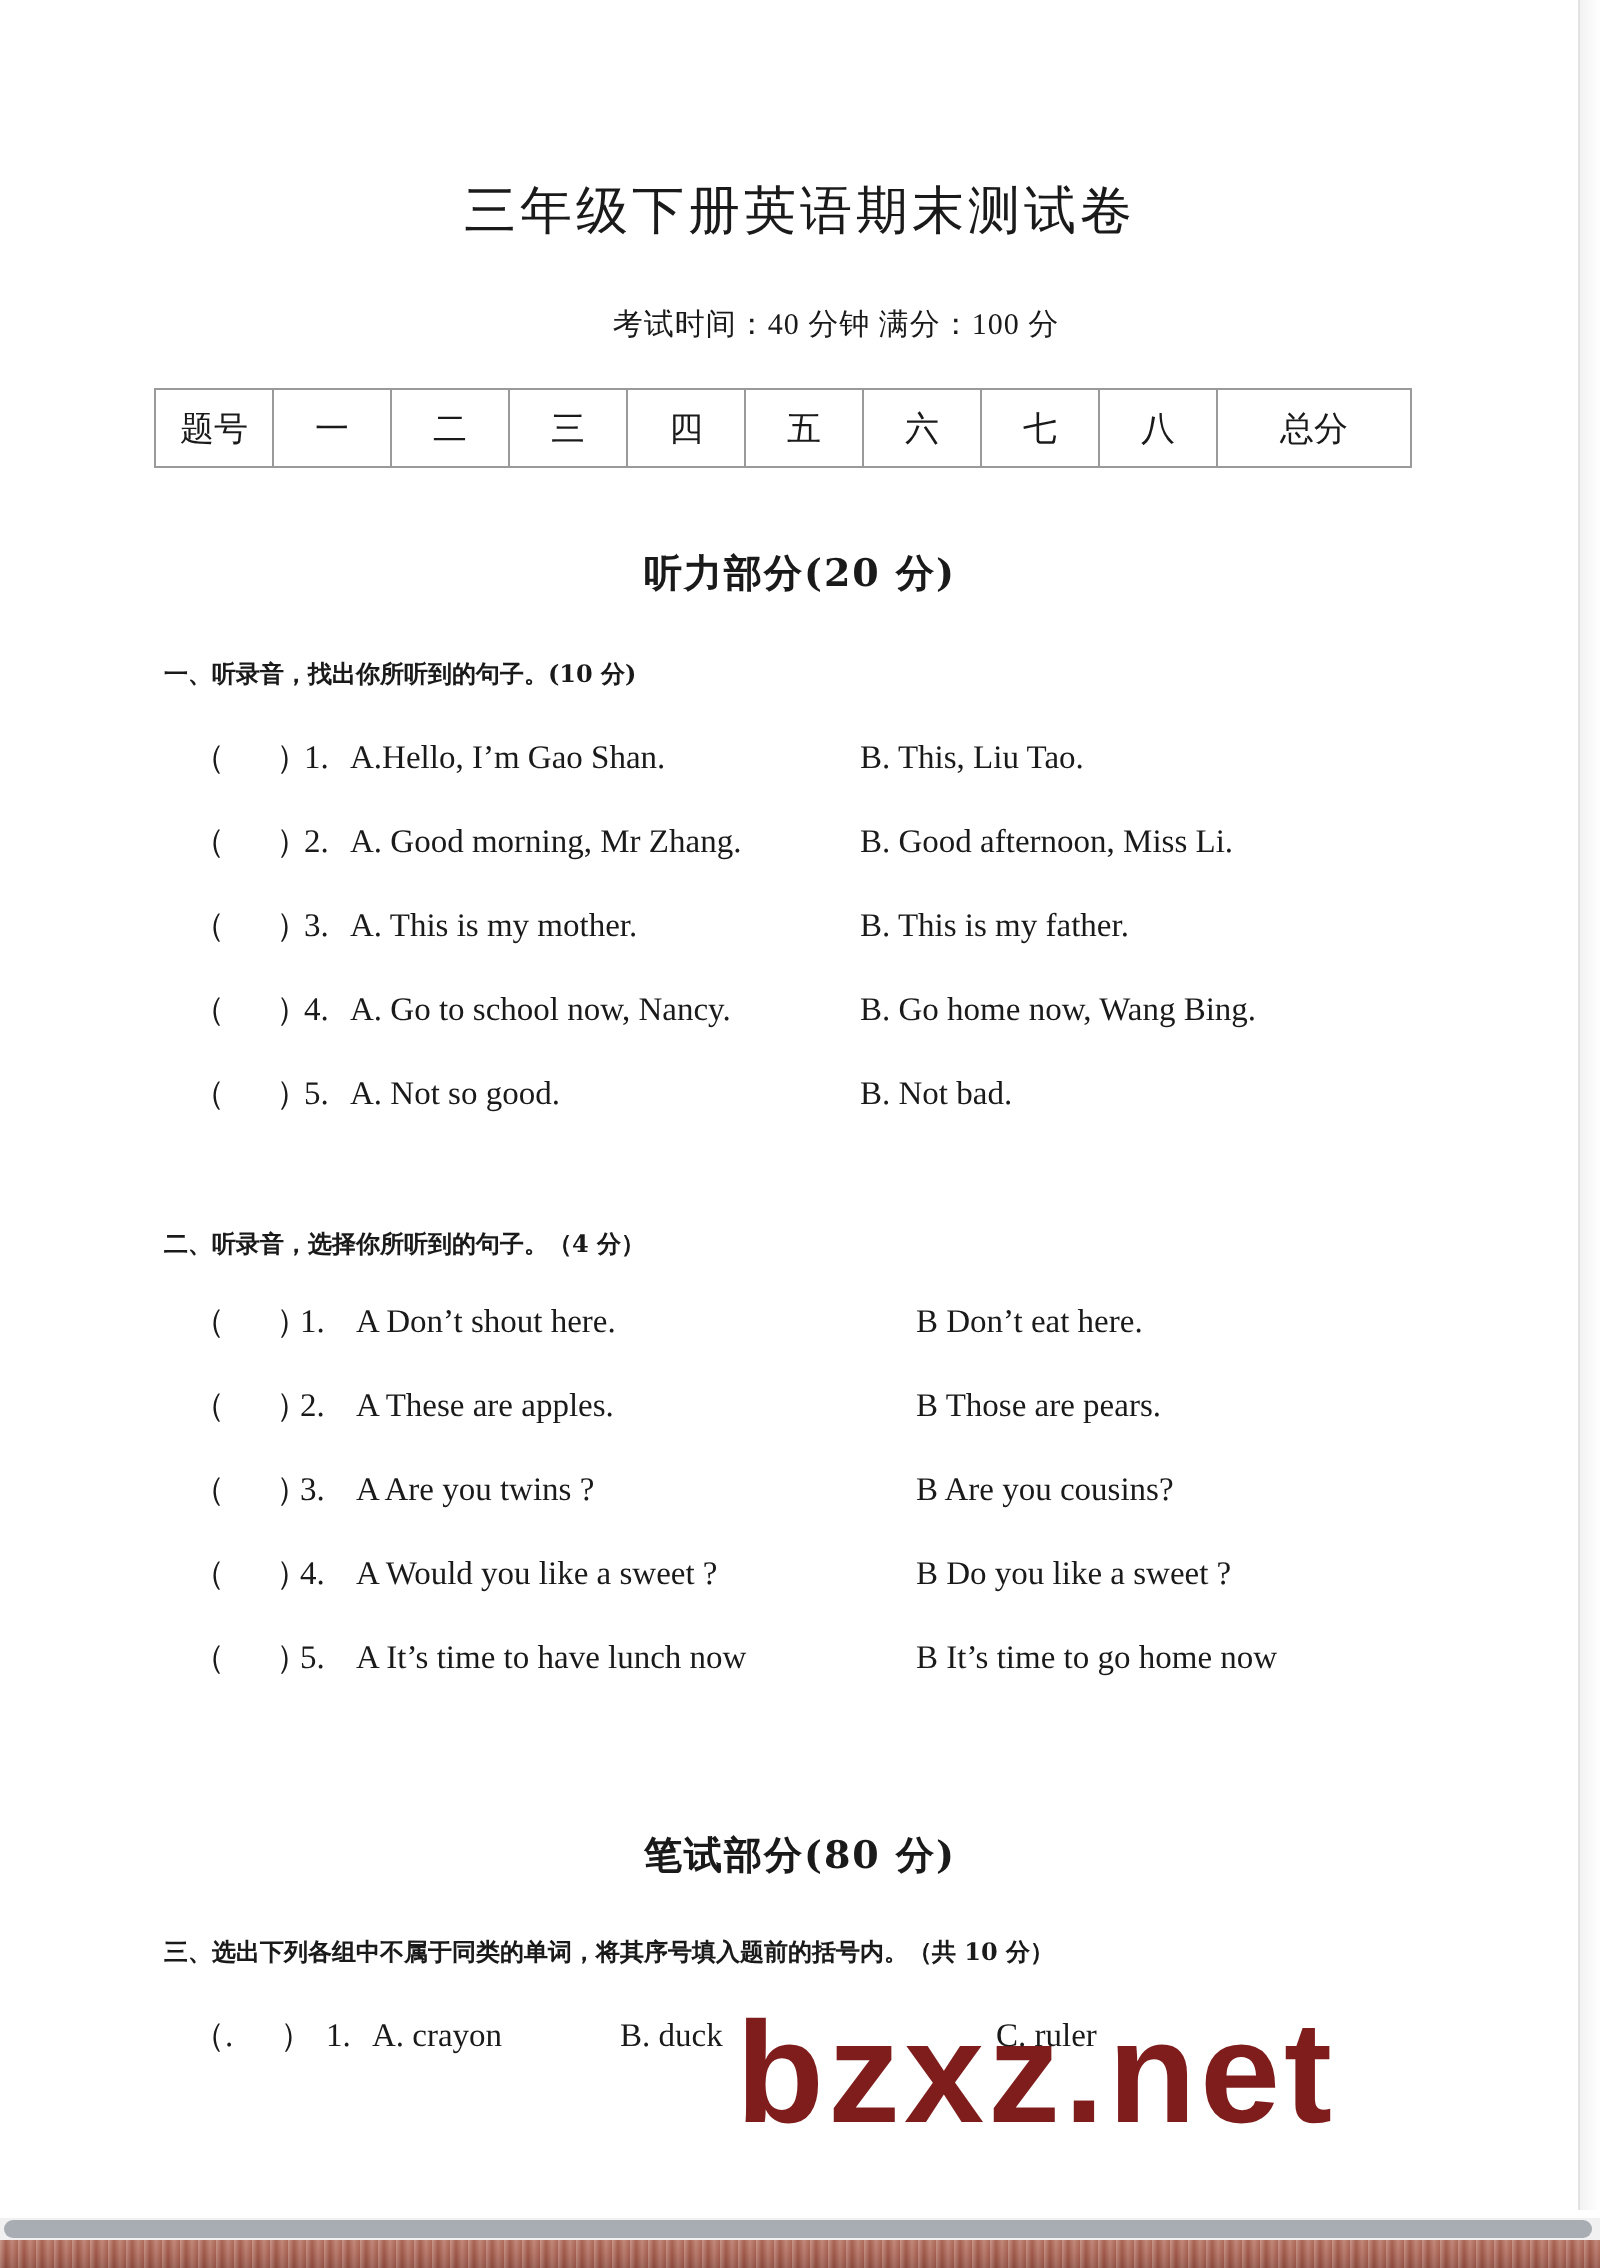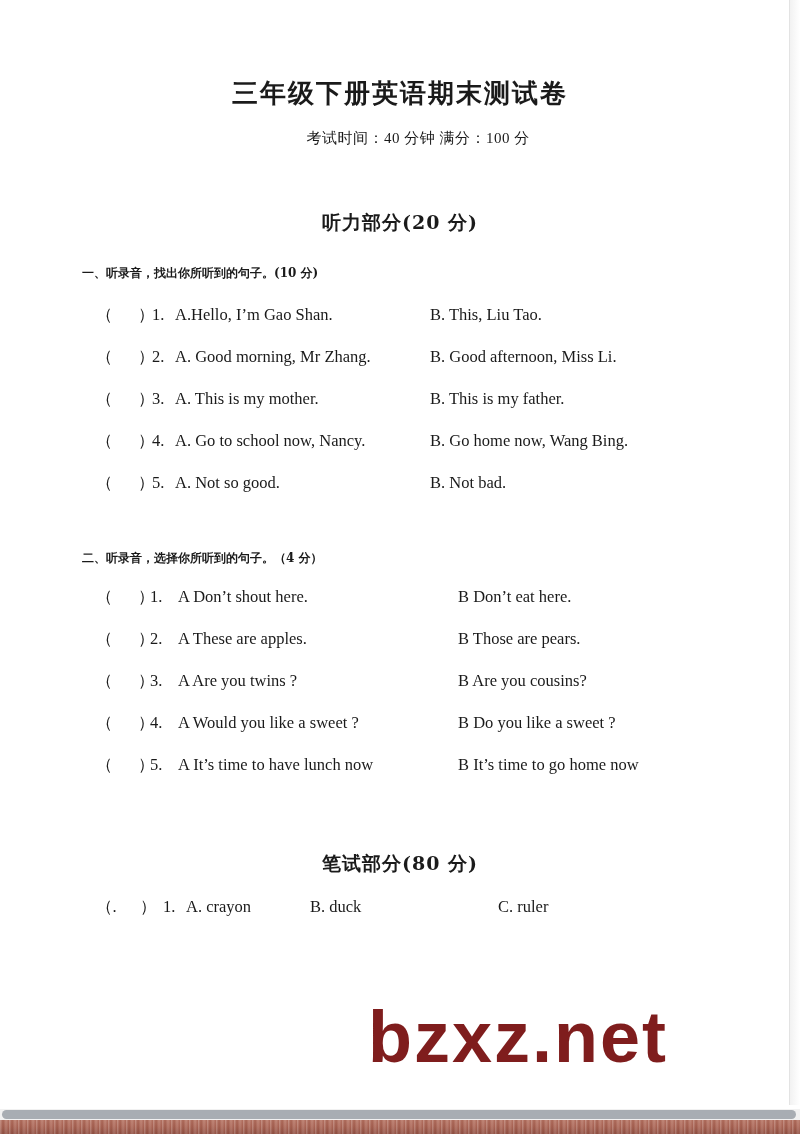--- a/index.html
+++ b/index.html
@@ -54,24 +54,24 @@
   
   #content {
     position: relative;
     z-index: 2;
     padding: 0;
   }
 
   .doc-title {
     text-align: center;
     font-family: "DejaVu Serif", "Liberation Serif", serif;
-    font-weight: bold;
+    font-weight: normal;
     font-size: 26px;
     letter-spacing: 2px;
-    margin: 0;
+    margin: 12px;
     padding-top: 76px;
   }
   .doc-subtitle {
     text-align: center;
     font-size: 15px;
     margin: 0;
     padding-top: 18px;
     letter-spacing: 0.5px;
     padding-left: 36px;
   }
@@ -218,20 +218,32 @@
 <div id="watermark">bzxz.net</div>
 
 <div id="content">
 
   <h1 class="doc-title">三年级下册英语期末测试卷</h1>
   <p class="doc-subtitle">考试时间：40 分钟  满分：100 分</p>
 
   <div class="score-table-wrap">
     <table class="score-table">
       <tbody>
+          <tr>
+        <td class="hdr-label">题号</td>
+        <td class="num-col">一</td>
+        <td class="num-col">二</td>
+        <td class="num-col">三</td>
+        <td class="num-col">四</td>
+        <td class="num-col">五</td>
+        <td class="num-col">六</td>
+        <td class="num-col">七</td>
+        <td class="num-col">八</td>
+        <td class="total-col">总分</td>
+      </tr>
     </tbody>
       </table>
   </div>
 
   <div class="section-title sec-listening">听力部分(20 分)</div>
 
   <div class="q-heading h1">一、听录音，找出你所听到的句子。(10 分)</div>
 
   <div class="q-list">
     <div class="q-item g1 grp1-start">
@@ -306,20 +318,21 @@
       <span class="paren-open">（</span>
       <span class="paren-close">）</span>
       <span class="q-num">5.</span>
       <span class="opt-a">A   It’s time to have lunch now</span>
       <span class="opt-b">B   It’s time to go home now</span>
     </div>
   </div>
 
   <div class="section-title sec-written">笔试部分(80 分)</div>
 
+  <div class="q-heading h3">三、选出下列各组中不属于同类的单词，将其序号填入题前的括号内。（共 10 分）</div>
 
   <div class="q-list">
     <div class="q-item g3 grp3-start">
       <span class="paren-open">（.</span>
       <span class="paren-close">）</span>
       <span class="q-num">1.</span>
       <span class="opt-a">A. crayon</span>
       <span class="opt-b">B. duck</span>
       <span class="opt-c">C. ruler</span>
     </div>

